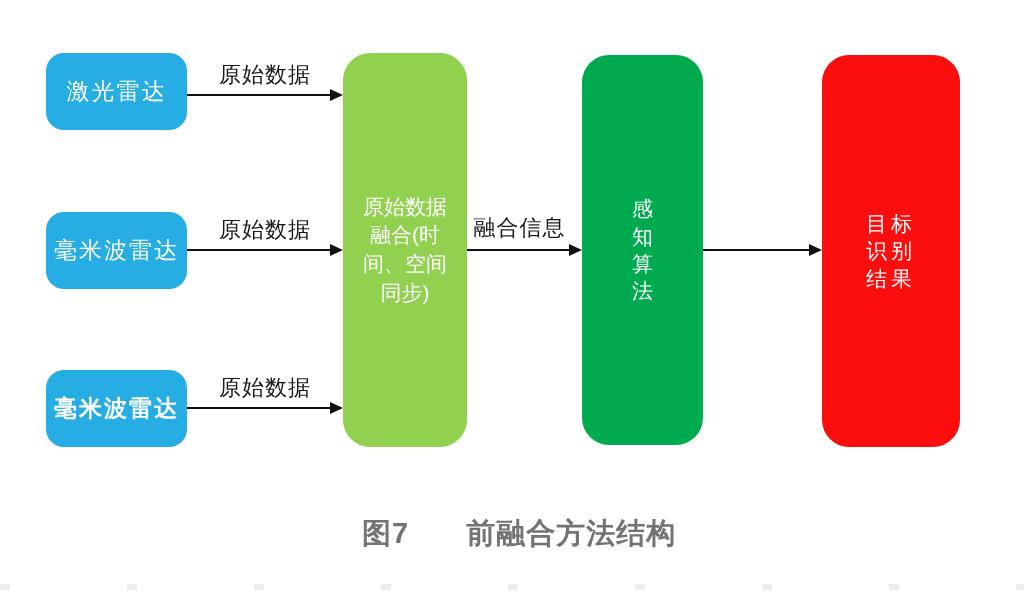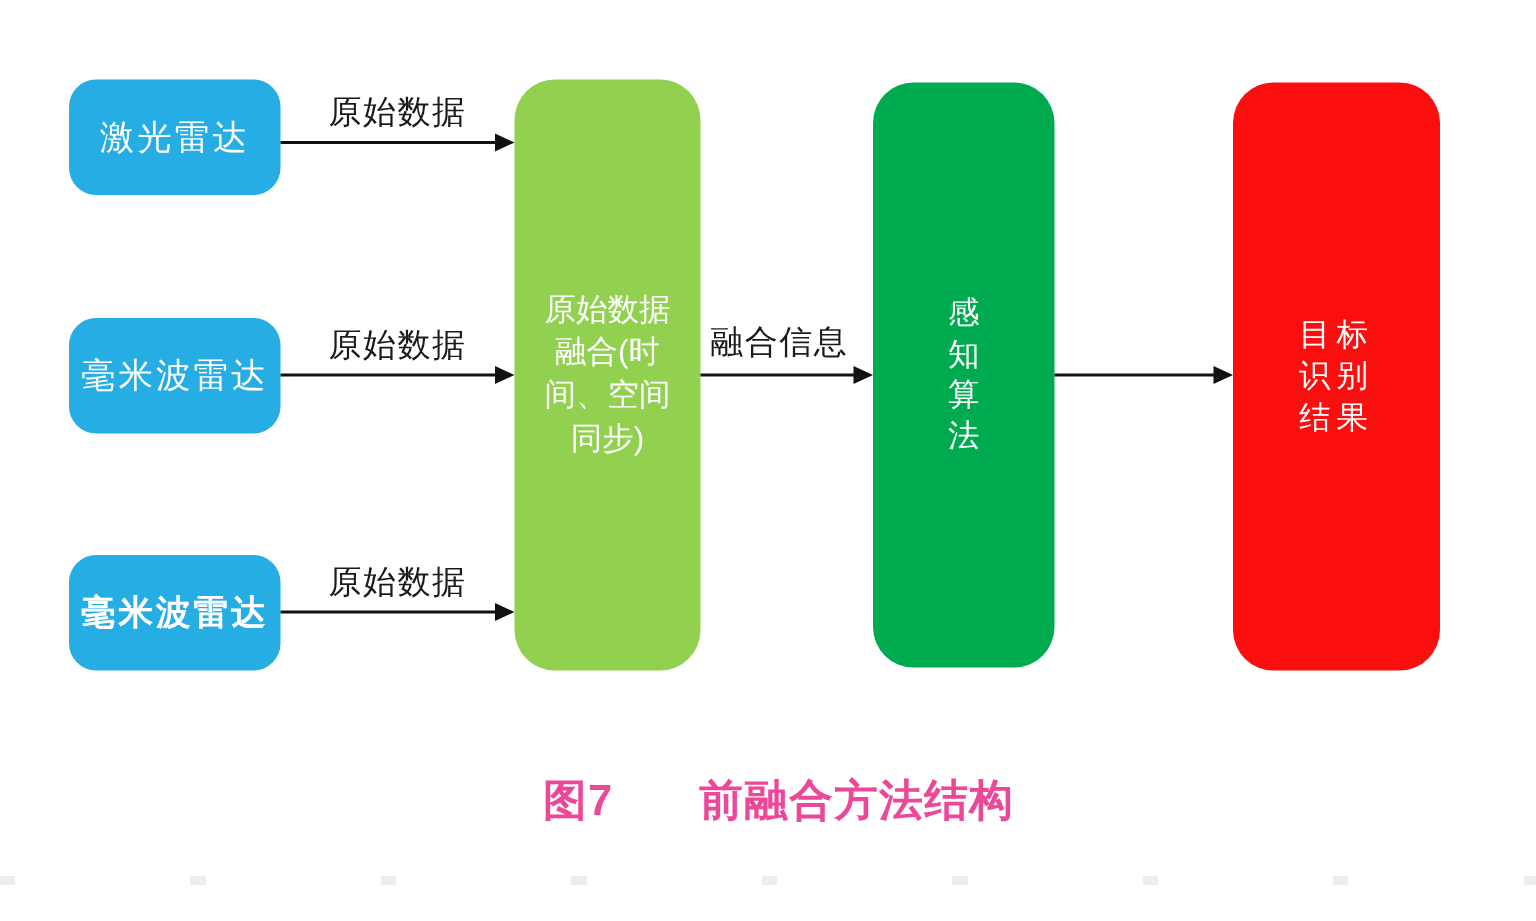--- a/index.html
+++ b/index.html
@@ -110,21 +110,21 @@
 
   
   .caption {
     position: absolute;
     left: 362px;
     top: 514px;
     display: inline-flex;
     gap: 57px;
     font-size: 29px;
     font-weight: bold;
-    color: #ec4899;
+    color: #737373;
     letter-spacing: 1px;
   }
 
   
   .bottom-dashes {
     position: absolute;
     left: 0;
     top: 584px;
     width: 1024px;
     height: 6px;

